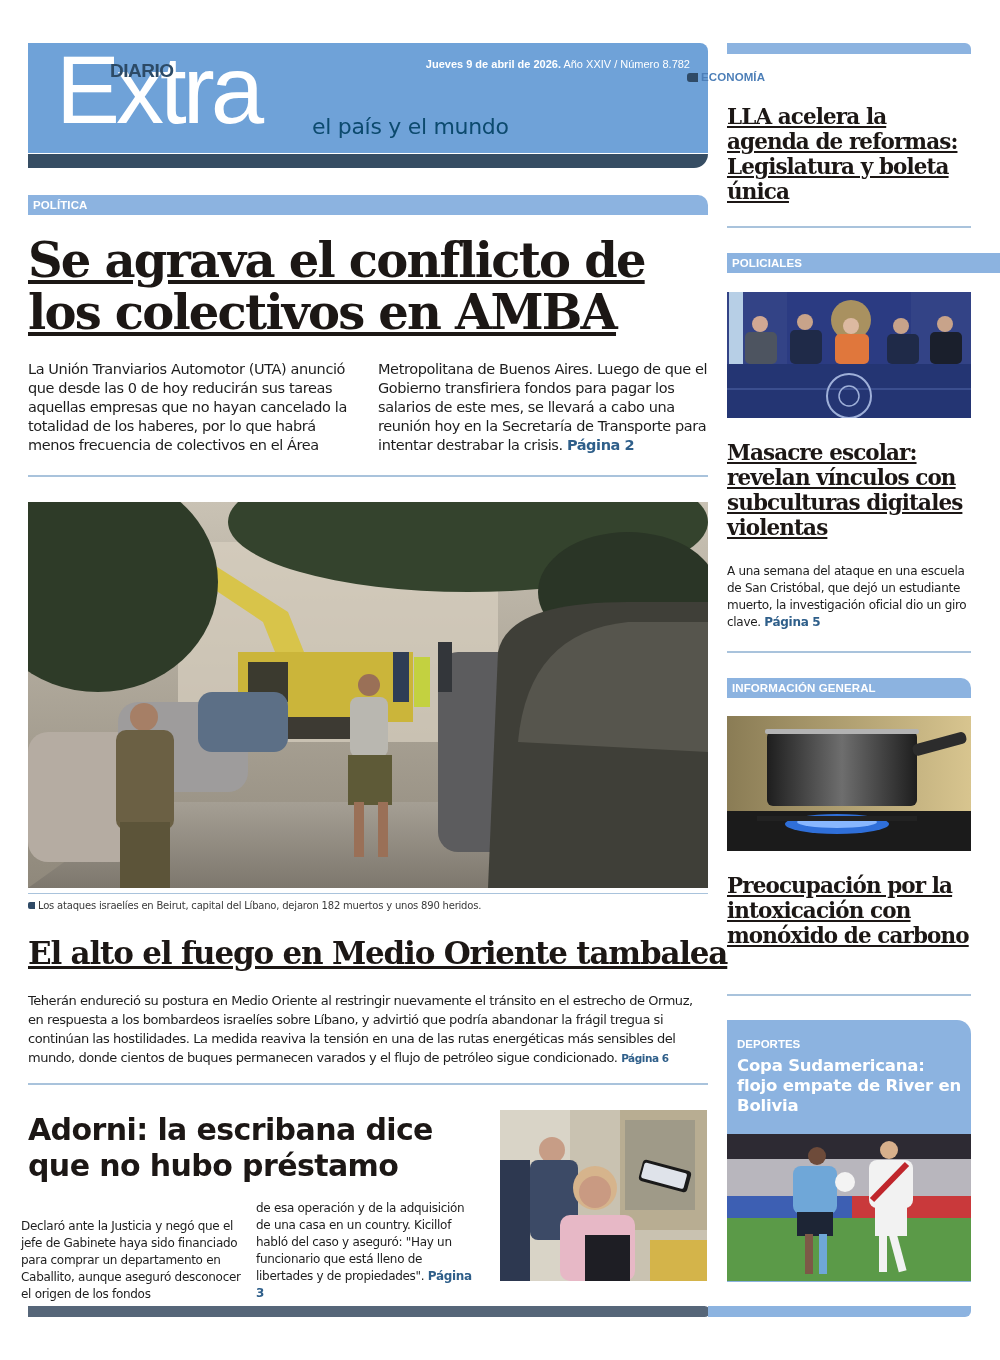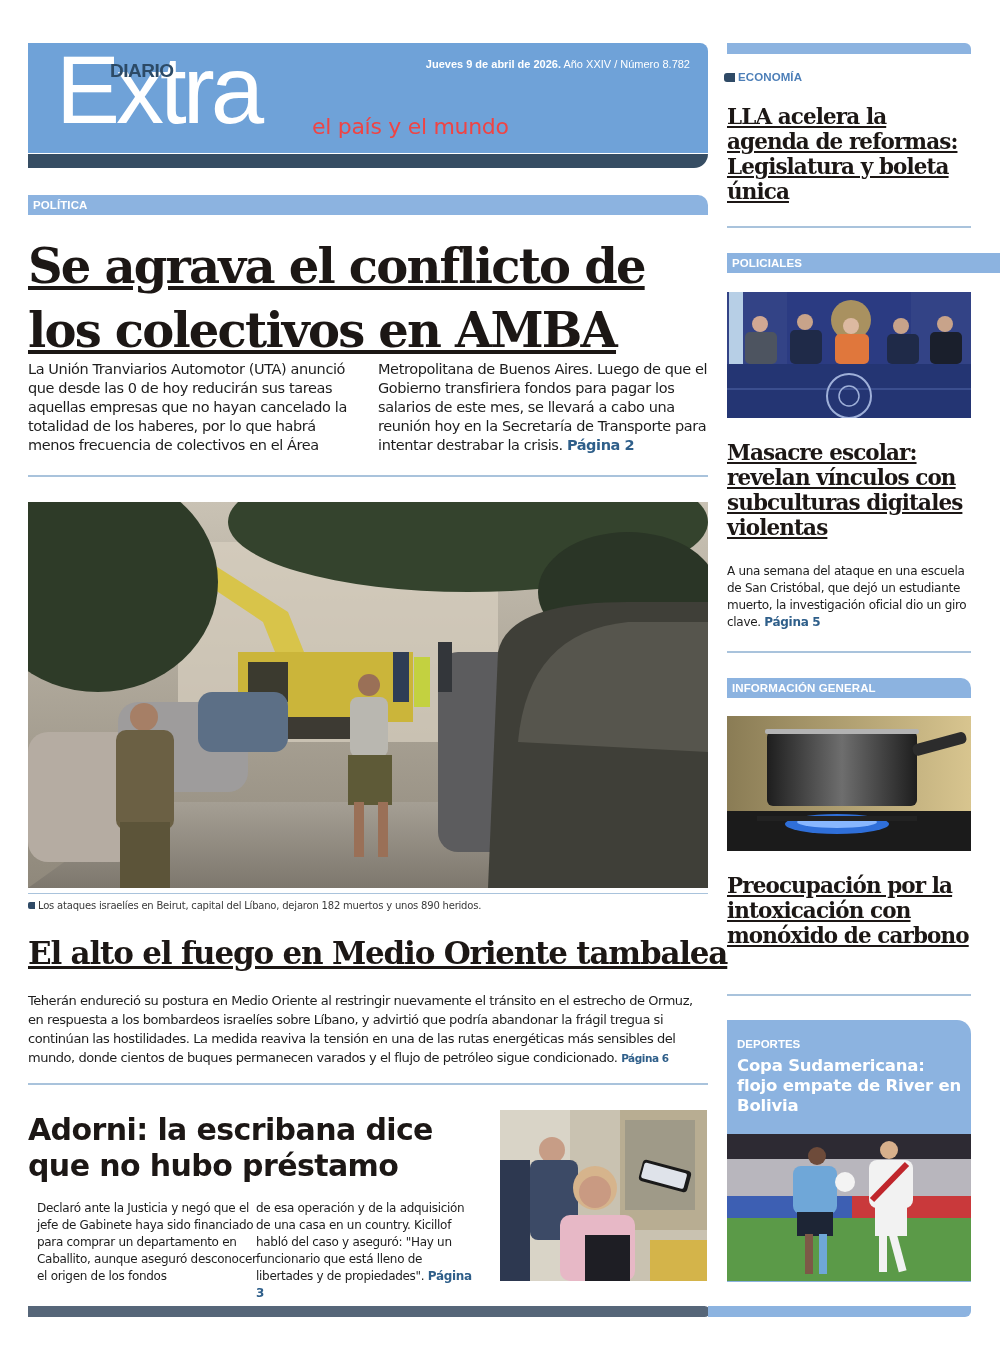--- a/index.html
+++ b/index.html
@@ -21,21 +21,21 @@
   }
   .logo-diario {
     left: 110px; top: 60px; font-size: 19px; font-weight: bold; color: #2c4a66;
     letter-spacing: -0.5px; font-family: "Liberation Sans", sans-serif;
   }
   .logo-extra {
     left: 56px; top: 42px; font-size: 96px; font-weight: normal; color: #ffffff;
     letter-spacing: -4px; line-height: 1; font-family: "Liberation Sans", sans-serif;
   }
   .logo-tagline {
-    left: 312px; top: 114px; font-size: 22px; color: #ef4444;
+    left: 312px; top: 114px; font-size: 22px; color: #0c4a6e;
     font-family: "DejaVu Sans", sans-serif; letter-spacing: -0.3px; text-align: center;
   }
   .dateline {
     right: 310px; top: 58px; font-size: 11px; color: #ffffff; text-align: right;
   }
   .dateline b { font-weight: bold; }
 
   
   .section-tab {
     background: #8cb3e0; color: #ffffff; font-size: 11.5px; font-weight: bold;
@@ -44,21 +44,21 @@
   }
 
   
   .serif-head { font-family: "DejaVu Serif", serif; font-weight: bold; color: #1c1715; text-decoration: underline; }
   .body-text { font-family: "DejaVu Sans", sans-serif; color: #1d1d1d; }
   .page-ref { color: #2f5f8a; font-weight: bold; }
 
   .divider { height: 2px; background: #a9c3dc; }
 
   .main-head {
-    left: 28px; top: 234px; width: 680px; font-size: 48px; line-height: 64px;
+    left: 28px; top: 234px; width: 680px; font-size: 48px; line-height: 52px;
     letter-spacing: -1.8px;
   }
   .lead-col {
     top: 360px; width: 330px; font-size: 14.5px; line-height: 19px; letter-spacing: -0.4px;
   }
 
   .photo { overflow: hidden; }
   .photo svg { display: block; width: 100%; height: 100%; }
 
   .caption {
@@ -94,21 +94,21 @@
     left: 708px; top: 1306px; width: 263px; height: 11px; background: #8cb3e0;
     border-bottom-right-radius: 6px;
   }
 
   
   .side-top-bar {
     left: 727px; top: 43px; width: 244px; height: 11px; background: #8cb3e0;
     border-top-right-radius: 6px;
   }
   .side-kicker {
-    left: 724px; top: 71px; font-size: 11.5px; color: #4d7fb8; font-weight: bold;
+    left: 687px; top: 71px; font-size: 11.5px; color: #4d7fb8; font-weight: bold;
     letter-spacing: 0.1px;
   }
   .side-kicker-marker {
     display: inline-block; width: 11px; height: 9px; background: #2f4a66;
     border-radius: 3px 0 0 3px; margin-right: 3px; vertical-align: -1px;
   }
   .side-head {
     width: 244px; font-size: 21.5px; line-height: 25px; letter-spacing: -0.9px;
   }
   .side-body {
@@ -192,21 +192,21 @@
   </svg>
 </div>
 <div class="abs divider" style="left:28px; top:893px; width:680px; height:1px;"></div>
 <div class="abs caption"><span class="caption-marker"></span><span>Los ataques israelíes en Beirut, capital del Líbano, dejaron 182 muertos y unos 890 heridos.</span></div>
 
 <h2 class="abs serif-head second-head">El alto el fuego en Medio Oriente tambalea</h2>
 <p class="abs body-text second-body"><span>Teherán endureció su postura en Medio Oriente al restringir nuevamente el tránsito en el estrecho de Ormuz, en respuesta a los bombardeos israelíes sobre Líbano, y advirtió que podría abandonar la frágil tregua si continúan las hostilidades. La medida reaviva la tensión en una de las rutas energéticas más sensibles del mundo, donde cientos de buques permanecen varados y el flujo de petróleo sigue condicionado.</span> <a class="page-ref">Página 6</a></p>
 <div class="abs divider" style="left:28px; top:1083px; width:680px;"></div>
 
 <h2 class="abs third-head">Adorni: la escribana dice que no hubo préstamo</h2>
-<p class="abs body-text third-col" style="left:37px;">Declaró ante la Justicia y negó que el jefe de Gabinete haya sido financiado para comprar un departamento en Caballito, aunque aseguró desconocer el origen de los fondos</p>
+<p class="abs body-text third-col" style="left:21px;margin-top:18px;">Declaró ante la Justicia y negó que el jefe de Gabinete haya sido financiado para comprar un departamento en Caballito, aunque aseguró desconocer el origen de los fondos</p>
 <p class="abs body-text third-col" style="left:256px;"><span>de esa operación y de la adquisición de una casa en un country. Kicillof habló del caso y aseguró: "Hay un funcionario que está lleno de libertades y de propiedades".</span> <a class="page-ref">Página 3</a></p>
 <div class="abs photo" style="left:500px; top:1110px; width:207px; height:171px;" aria-label="Mujer rodeada de periodistas con celulares">
   <svg viewBox="0 0 207 171" preserveAspectRatio="none">
     <rect width="207" height="171" fill="#c9c2b1"></rect>
     <rect x="0" y="0" width="70" height="171" fill="#d9d4c7"></rect>
     <rect x="120" y="0" width="87" height="120" fill="#b8ad92"></rect>
     <rect x="125" y="10" width="70" height="90" fill="#9f9a88"></rect>
     <circle cx="52" cy="40" r="13" fill="#c79d86"></circle>
     <rect x="30" y="50" width="48" height="80" rx="8" fill="#3c4a66"></rect>
     <rect x="0" y="50" width="30" height="121" fill="#2d3850"></rect>

